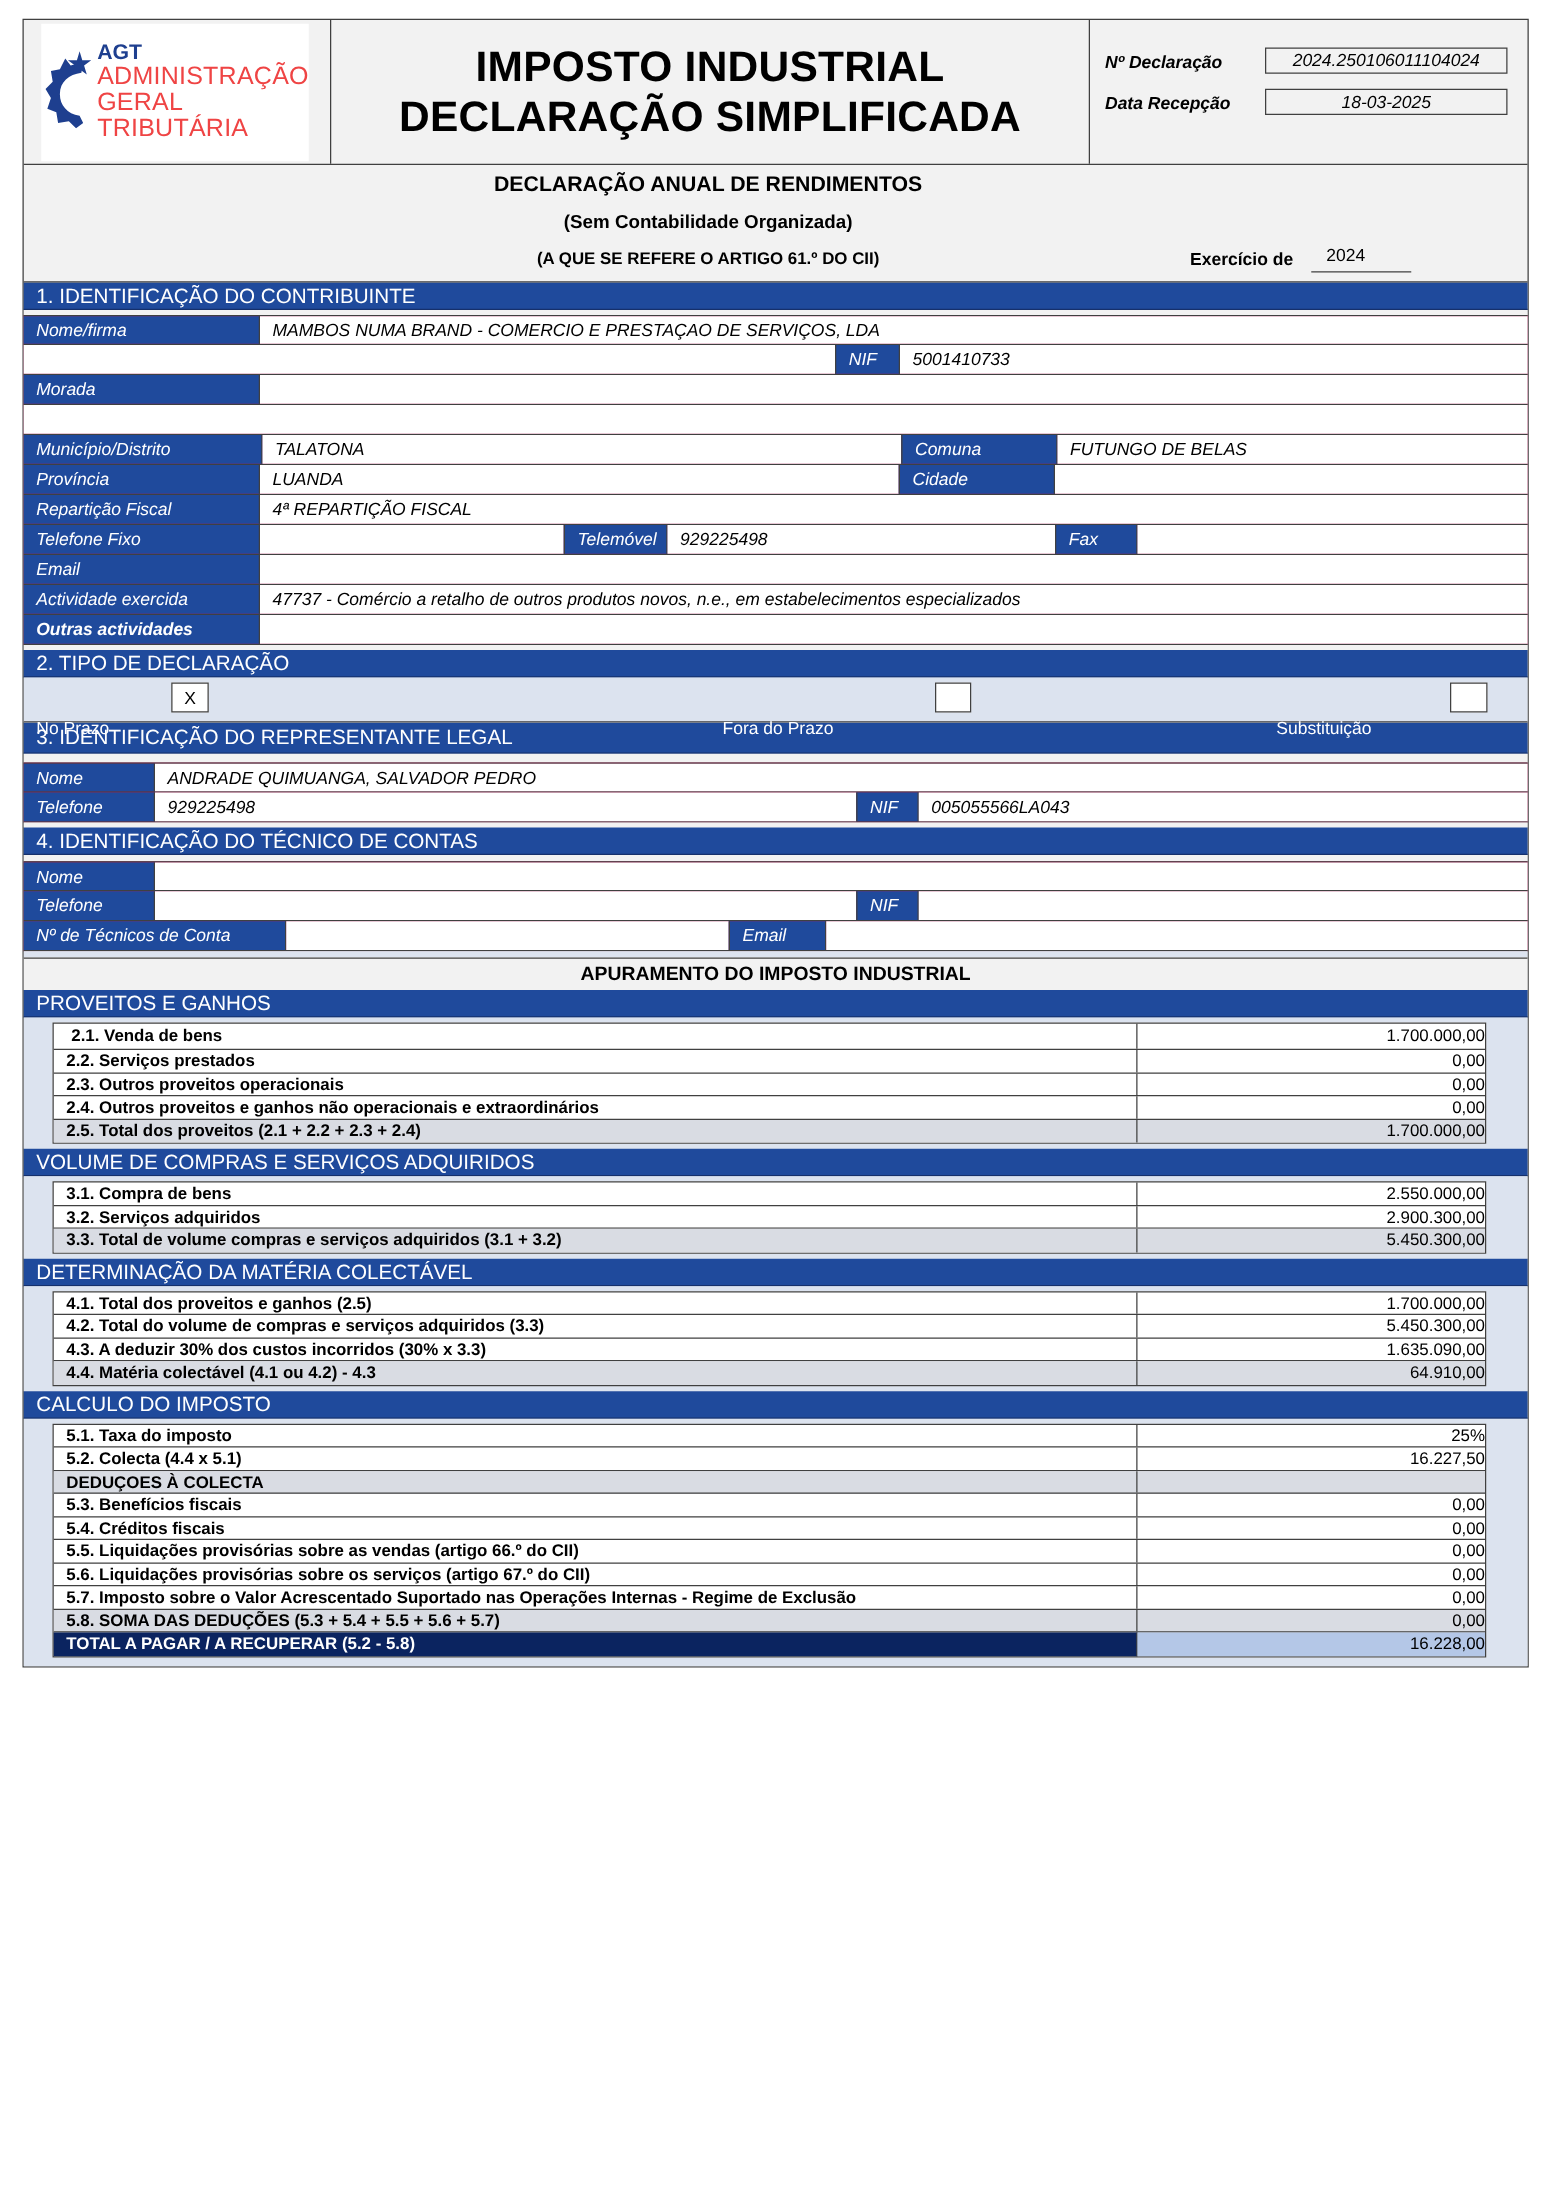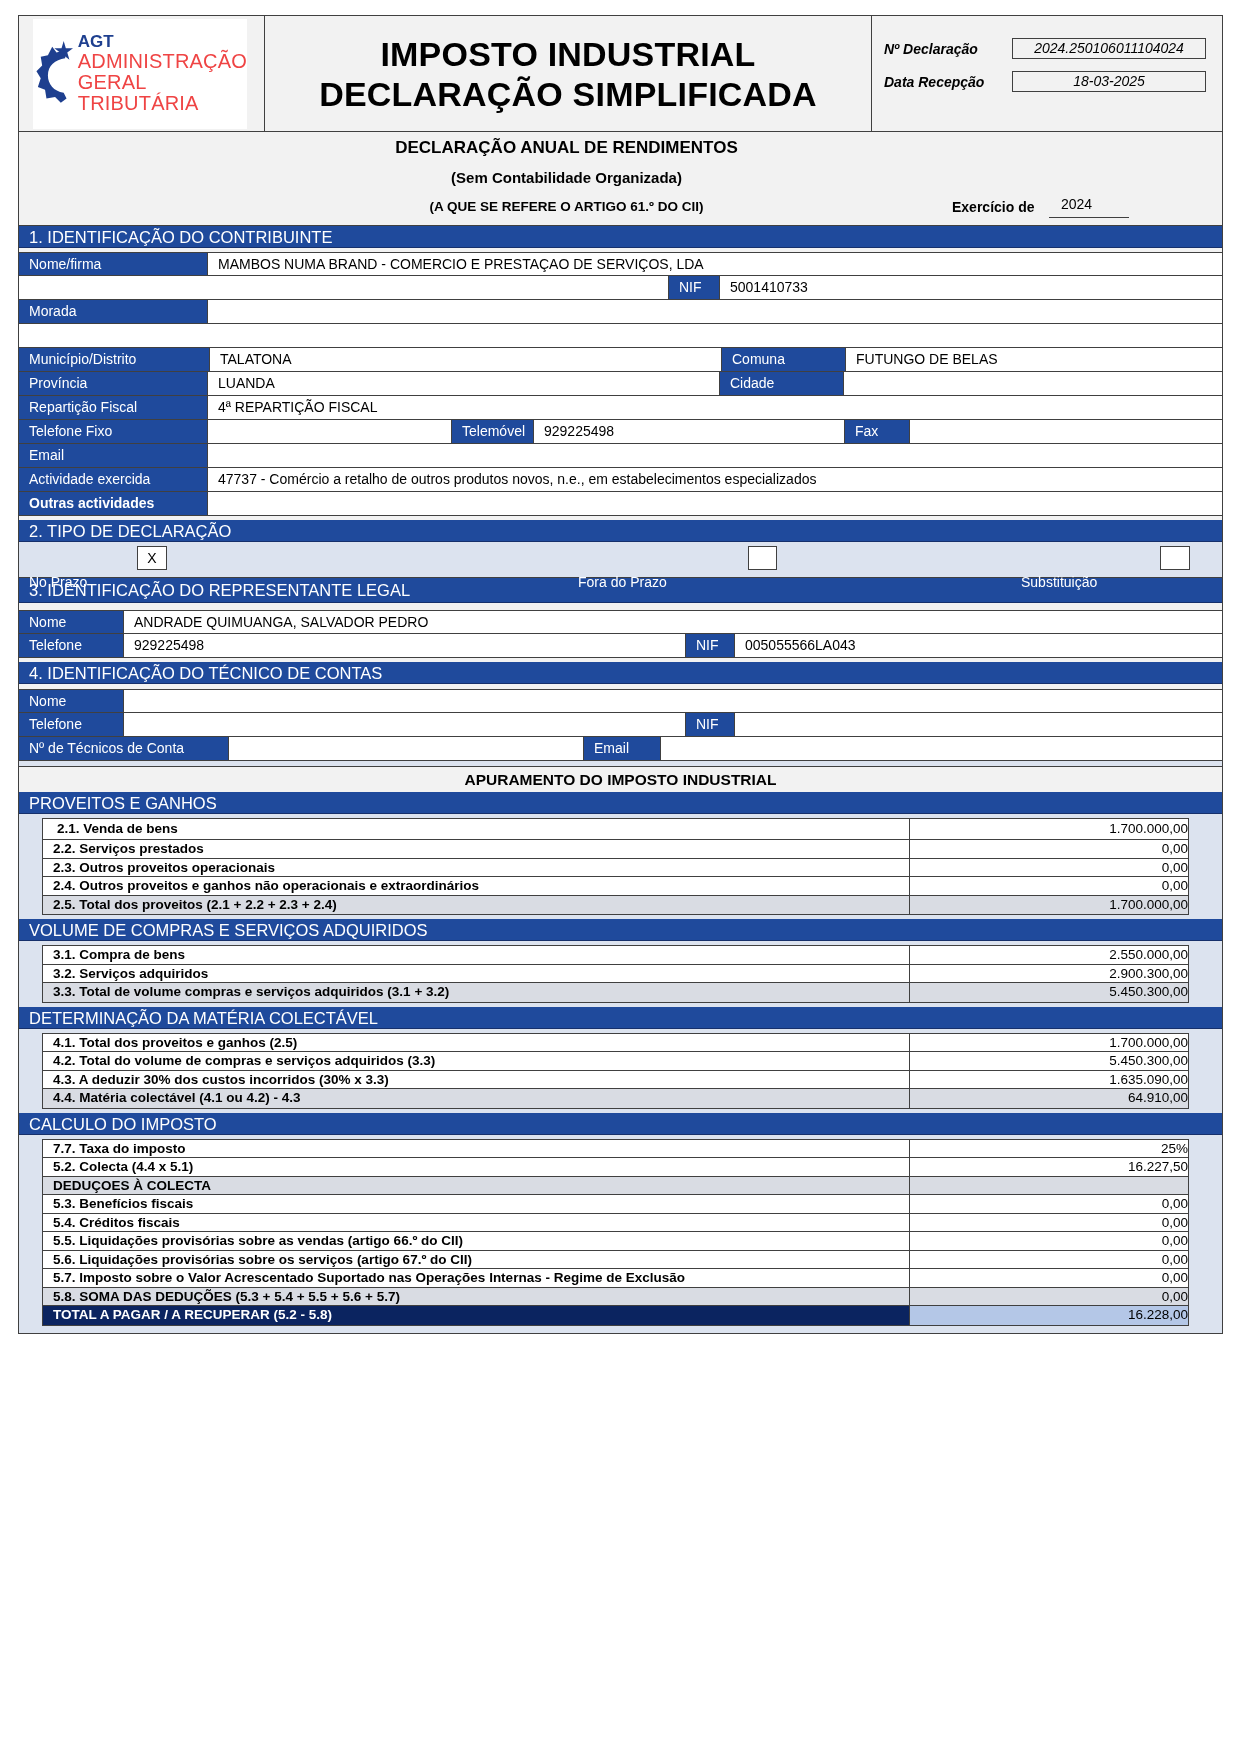--- a/index.html
+++ b/index.html
@@ -24,21 +24,21 @@
   
   .sub { height: 94px; position: relative; border-bottom: 1.5px solid #404040; }
   .sub-1 { position: absolute; top: 6px; left: 0; width: 1095px; text-align: center; font-weight: bold; font-size: 17px; }
   .sub-2 { position: absolute; top: 37px; left: 0; width: 1095px; text-align: center; font-weight: bold; font-size: 15px; }
   .sub-3 { position: absolute; top: 67px; left: 0; width: 1095px; text-align: center; font-weight: bold; font-size: 13.5px; }
   .ex-label { position: absolute; top: 67px; left: 933px; font-weight: bold; font-size: 14px; }
   .ex-val { position: absolute; top: 64px; left: 1030px; width: 80px; border-bottom: 1.5px solid #404040; font-size: 14px; padding-left: 12px; height: 22px; }
 
   .sec { background: #1f4a9c; color: #fff; font-size: 16.5px; height: 22px; line-height: 22px; padding-left: 10px; border-bottom: 1.5px solid #16306b; }
 
-  .grid { background: #be185d; }
+  .grid { background: #be185d; font-style: italic; }
   .row { display: flex; height: 24px; border-bottom: 1px solid #404040; font-size: 14px; }
   .row:first-child { border-top: 1px solid #404040; }
   .lbl { background: #1f4a9c; color: #fff; padding-left: 10px; line-height: 23px; white-space: nowrap; border-right: 1px solid #404040; }
   .val { padding-left: 10px; line-height: 23px; background: #fff; white-space: nowrap; overflow: hidden; }
   .gap { height: 4px; background: #f2f2f2; }
 
   
   .tipo { height: 36px; background: #dce3ef; position: relative; border-bottom: 1px solid #404040; }
   .tipo-item { position: absolute; top: 4px; height: 24px; display: flex; }
   .tipo-lbl { background: #1f4a9c; color: #fff; font-size: 14px; line-height: 24px; padding-left: 10px; margin-top: 24px; }
@@ -278,21 +278,21 @@
           <div class="tdesc">4.4. Matéria colectável (4.1 ou 4.2) - 4.3</div>
           <div class="tval">64.910,00</div>
         </div>
     </div>
   </div>
 
   <div class="sec">CALCULO DO IMPOSTO</div>
   <div class="blk" style="padding-bottom:7px">
     <div class="tbl">
       <div class="trow">
-          <div class="tdesc">7.7. Taxa do imposto</div>
+          <div class="tdesc">5.1. Taxa do imposto</div>
           <div class="tval">25%</div>
         </div>
       <div class="trow">
           <div class="tdesc">5.2. Colecta (4.4 x 5.1)</div>
           <div class="tval">16.227,50</div>
         </div>
       <div class="trow shade">
           <div class="tdesc">DEDUÇOES À COLECTA</div>
           <div class="tval"></div>
         </div>

